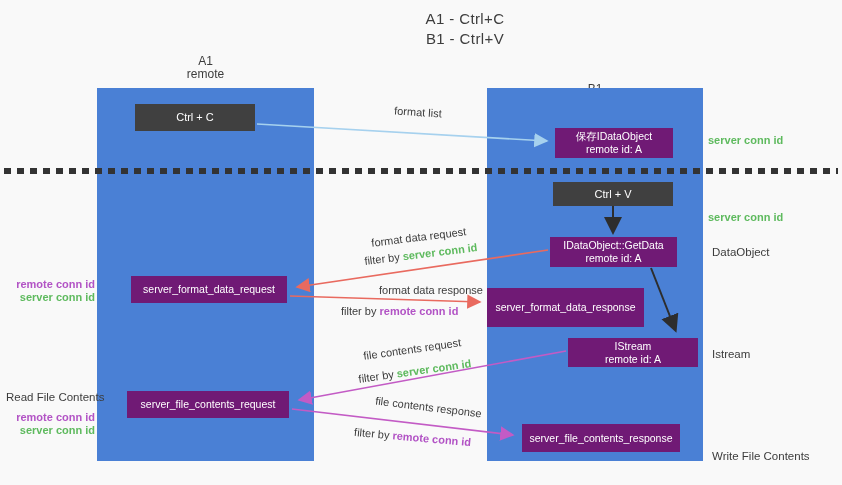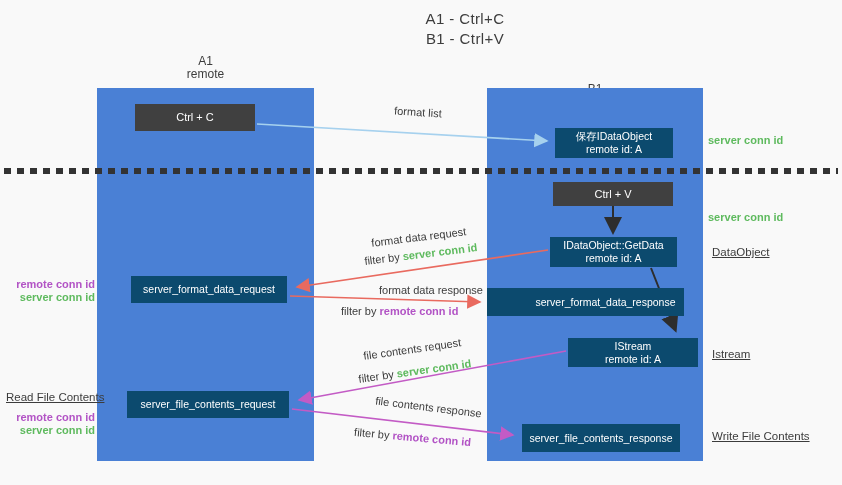--- a/index.html
+++ b/index.html
@@ -20,27 +20,27 @@
   .lane-header{
     top:55px;text-align:center;font-size:12px;line-height:13px;color:#3c3c3c;
   }
   .lh-left{left:97px;width:217px;}
   .lh-right{left:487px;width:216px;margin-top:28px;}
   .node{
     display:flex;flex-direction:column;align-items:center;justify-content:center;
     color:#fff;text-align:center;font-size:11px;line-height:13px;white-space:nowrap;
   }
   .green{background:#404040;}
-  .orange{background:#0c4a6e;}
+  .orange{background:#701a75;}
   .node-small{font-size:10.5px;}
   .lbl{font-size:11px;color:#3c3c3c;white-space:nowrap;transform-origin:center;}
   .lbl-c{text-align:center;}
   .key-green{color:#5eba5e;font-weight:bold;}
   .key-purple{color:#b253c5;font-weight:bold;}
-  .side{font-size:11.5px;color:#3c3c3c;white-space:nowrap;text-decoration:underline;}
+  .side{font-size:11.5px;color:#3c3c3c;white-space:nowrap;}
   .conn-block{font-size:11px;line-height:12.5px;text-align:right;white-space:nowrap;}
   svg{position:absolute;left:0;top:0;pointer-events:none;}
 </style>
 </head>
 <body>
 
 <div class="canvas">
 
   <div class="abs title">
     <div>A1 - Ctrl+C</div>
@@ -99,21 +99,21 @@
 
   <div class="abs node orange node-small" style="left:550px;top:237px;width:127px;height:30px;">
     <span>IDataObject::GetData</span>
     <span>remote id: A</span>
   </div>
 
   <div class="abs node orange node-small" style="left:131px;top:276px;width:156px;height:27px;">
     <span>server_format_data_request</span>
   </div>
 
-  <div class="abs node orange node-small" style="left:487px;top:288px;width:157px;height:28px;padding-left:40px;">
+  <div class="abs node orange node-small" style="left:487px;top:288px;width:157px;height:39px;">
     <span>server_format_data_response</span>
   </div>
 
   <div class="abs node orange node-small" style="left:568px;top:338px;width:130px;height:29px;">
     <span>IStream</span>
     <span>remote id: A</span>
   </div>
 
   <div class="abs node orange node-small" style="left:127px;top:391px;width:162px;height:27px;">
     <span>server_file_contents_request</span>
@@ -146,21 +146,21 @@
   <div class="abs lbl" style="left:375px;top:401px;transform:rotate(7deg);">file contents response</div>
   <div class="abs lbl" style="left:354px;top:431px;transform:rotate(5deg);">
     <span>filter by</span>
     <span class="key-purple">remote conn id</span>
   </div>
 
   <div class="abs lbl key-green" style="left:708px;top:134px;">server conn id</div>
   <div class="abs lbl key-green" style="left:708px;top:211px;">server conn id</div>
   <div class="abs side" style="left:712px;top:246px;">DataObject</div>
   <div class="abs side" style="left:712px;top:348px;">Istream</div>
-  <div class="abs side" style="left:712px;top:430px;">Write File Contents</div>
+  <div class="abs side" style="left:712px;top:450px;">Write File Contents</div>
 
   <div class="abs conn-block" style="left:10px;top:278px;width:85px;">
     <div class="key-purple">remote conn id</div>
     <div class="key-green">server conn id</div>
   </div>
 
   <div class="abs side" style="left:6px;top:391px;">Read File Contents</div>
 
   <div class="abs conn-block" style="left:10px;top:411px;width:85px;">
     <div class="key-purple">remote conn id</div>

